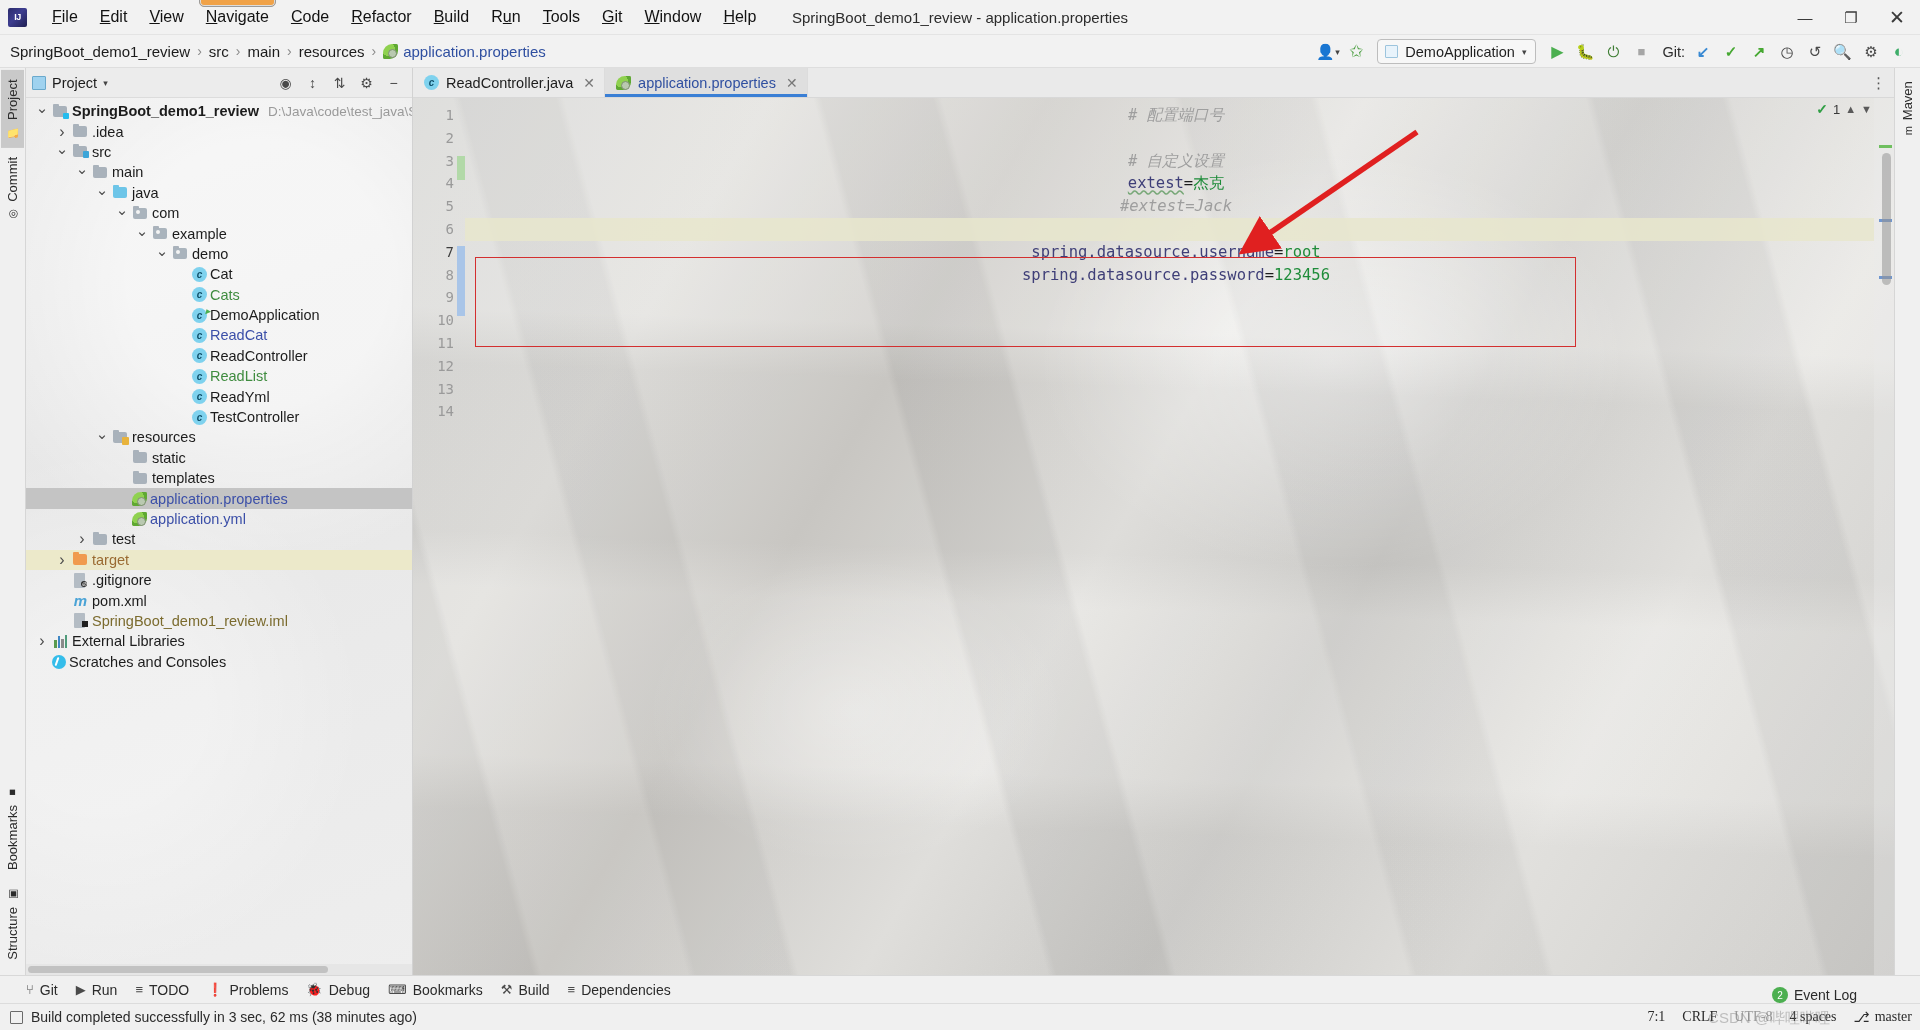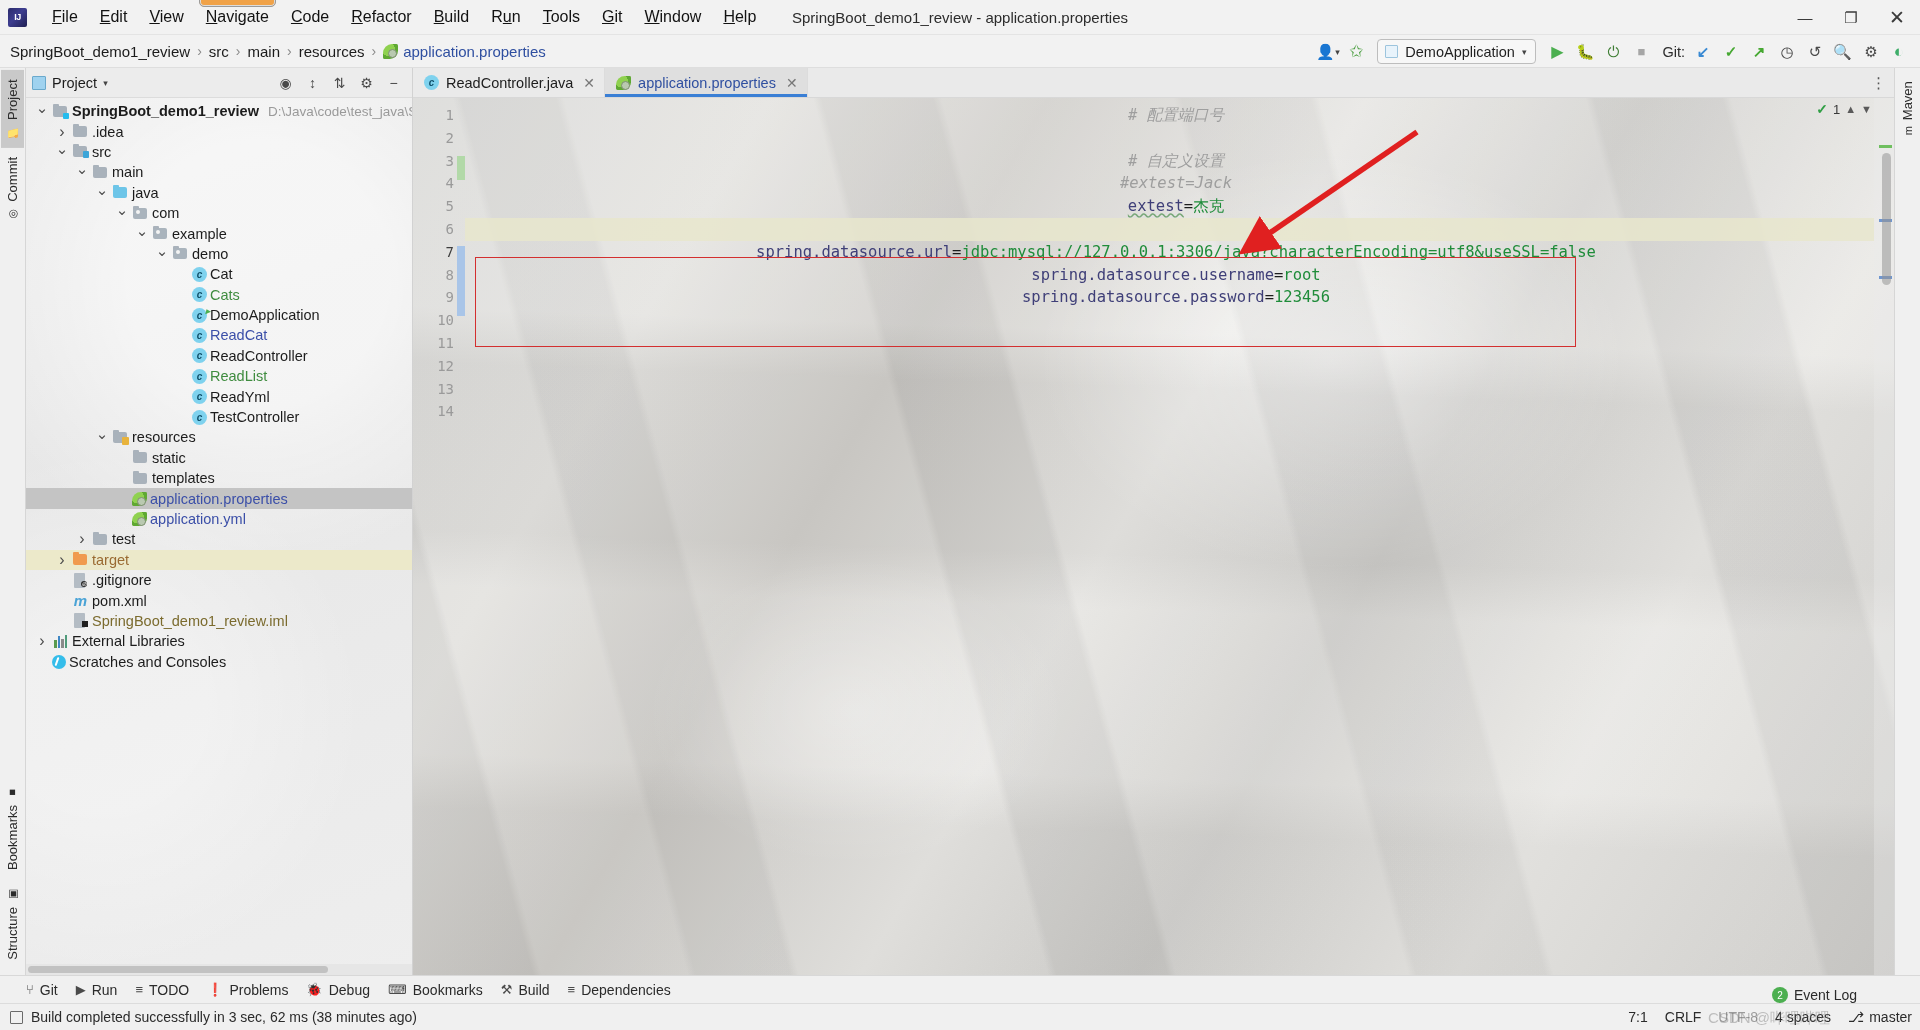--- a/index.html
+++ b/index.html
@@ -453,21 +453,21 @@
     display: flex; align-items: center;
     padding: 0 8px 0 10px;
     font-size: 14px; color: #2b2b2b;
     position: relative;
   }
   .sb-left { display: flex; align-items: center; gap: 8px; }
   .sb-ic {
     width: 13px; height: 13px; border: 1.4px solid #6a6a6a; border-radius: 1px;
   }
   .sb-right {
-    margin-left: auto; display: flex; align-items: flex-start; gap: 17px;
+    margin-left: auto; display: flex; align-items: flex-start; gap: 17px; font-family: Liberation Serif, serif;
   }
   .sb-dim { color: #9b9b9b; }
   .evt-badge {
     position: absolute; right: 63px; top: -17px;
     display: flex; align-items: center; gap: 6px;
     font-size: 14px; color: #2b2b2b;
   }
   .evt-dot {
     width: 16px; height: 16px; border-radius: 50%;
     background: #4caf50; color: #fff; font-size: 10px;
@@ -819,24 +819,23 @@
             <div class="gln">14</div>
           </div>
 
         <div class="gut-mark green" style="top:58px;height:24px;"></div>
         <div class="gut-mark blue" style="top:148px;height:70px;"></div>
 
         <div class="code" id="code">
             <div class="cline"><span class="com"># 配置端口号</span></div>
             <div class="cline">&nbsp;</div>
             <div class="cline"><span class="com"># 自定义设置</span></div>
+            <div class="cline"><span class="key wavy">extest</span><span class="eq">=</span><span class="val">杰克</span></div>
             <div class="cline"><span class="com">#extest=Jack</span></div>
-            <div class="cline"><span class="key wavy">extest</span><span class="eq">=</span><span class="val">杰克</span></div>
             <div class="cline caret-line">&nbsp;</div>
-            <div class="cline"><span class="key">spring.datasource.url</span><span class="eq">=</span><span class="val">jdbc:mysql://127.0.0.1:3306/java?characterEncoding=utf8&amp;useSSL=false</span></div>
             <div class="cline"><span class="key">spring.datasource.username</span><span class="eq">=</span><span class="val">root</span></div>
             <div class="cline"><span class="key">spring.datasource.password</span><span class="eq">=</span><span class="val">123456</span></div>
             <div class="cline">&nbsp;</div>
             <div class="cline">&nbsp;</div>
             <div class="cline">&nbsp;</div>
           </div>
 
         <div class="redbox" style="left:62px; top:159px; right:318px; height:90px;"></div>
 
         <svg class="arrow-svg" viewBox="0 0 1540 260" style="left:0; top:0; width:1540px; height:260px;">

